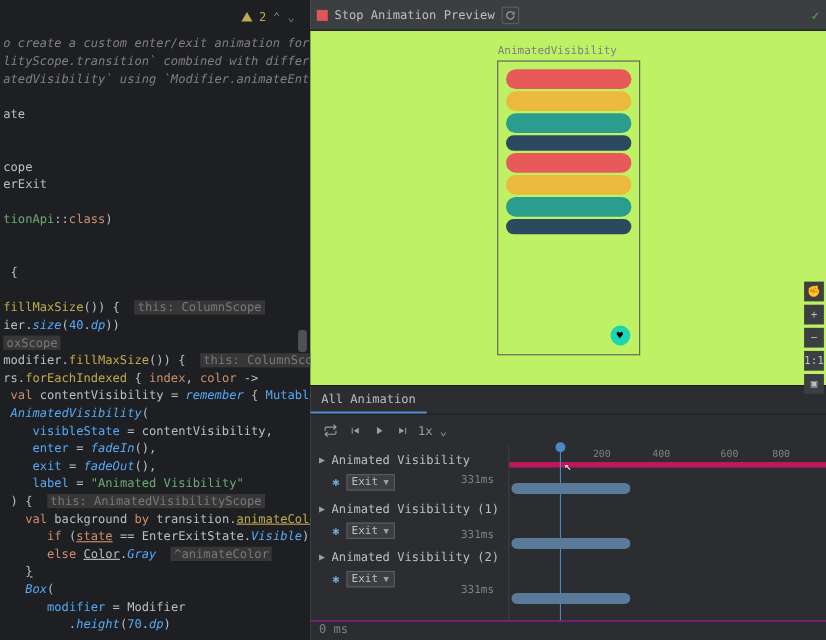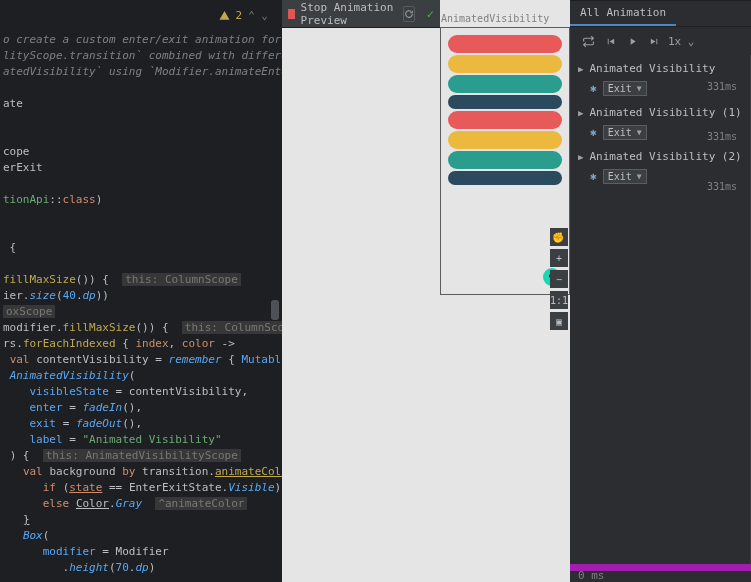--- a/index.html
+++ b/index.html
@@ -13,21 +13,21 @@
 .fn-y{color:#c1a94f}
 .fn-i{font-style:italic;color:#56a8f5}
 .str{color:#6aab73}
 .id{color:#bcbec4}
 .ann-type{color:#6aab73}
 .hint{background:#373737;color:#787878;padding:0 3px;font-style:normal}
 .hint-i{background:#373737;color:#787878;padding:0 3px;}
 .gray-i{color:#808080;font-style:italic}
 .under{text-decoration:underline}
 .scroll-thumb{position:absolute;right:3px;top:300px;width:8px;height:20px;background:#4e5156;border-radius:3px}
-.right{flex:1;display:flex;flex-direction:row;background:#e5e5e5}
+.right{flex:1;display:flex;flex-direction:column;background:#bef264}
 .toolbar{height:28px;background:#3c3f41;display:flex;align-items:center;padding:0 6px;gap:6px;border-bottom:1px solid #1e1f22}
 .stop-sq{width:10px;height:10px;background:#e05555}
 .toolbar-title{color:#bcbec4}
 .refresh-ic{width:16px;height:16px;border:1px solid #5a5d60;display:flex;align-items:center;justify-content:center;border-radius:2px}
 .toolbar-spacer{flex:1}
 .check{color:#4caf50;font-size:12px}
 .preview-area{height:322px;position:relative;display:flex;align-items:center;justify-content:center}
 .phone{width:130px;height:268px;border:1px solid #5a5d60;position:relative;padding-top:3px}
 .phone-label{position:absolute;top:-15px;left:0;color:#808080;font-size:10px}
 .phbody{padding:2px}
@@ -54,21 +54,21 @@
 .ddarr{font-size:8px;color:#9aa0a6}
 .tl-right{flex:1;position:relative;border-left:1px solid #3c3f41}
 .ruler{height:20px;position:relative;border-bottom:5px solid #be185d}
 .tick{position:absolute;top:3px;font-size:9px;color:#808080}
 .track{position:absolute;left:0;right:0;height:10px}
 .seg{position:absolute;height:10px;background:#5a7a9a;border-radius:5px}
 .dur{position:absolute;font-size:10px;color:#808080;right:6px}
 .playhead{position:absolute;top:0;bottom:0;width:1px;background:#4a88c7;left:46px}
 .playhead::before{content:'';position:absolute;top:-3px;left:-4px;width:9px;height:9px;background:#4a88c7;border-radius:50%}
 .cursor-ic{position:absolute;top:12px;left:50px;color:#fff;font-size:11px}
-.footer{height:18px;border-top:7px solid #a21caf;display:flex;align-items:flex-end;padding-left:8px;color:#808080;font-size:10px}
+.footer{height:18px;border-top:1px solid #a21caf;display:flex;align-items:flex-start;padding-left:8px;color:#808080;font-size:10px}
 svg{display:block}
 </style>
 </head>
 <body>
 
 <div class="editor">
   <div class="editor-top">
     <span class="warn-ic">
       <svg width="11" height="11" viewBox="0 0 24 24">
           <path fill="#c1a94f" d="M1 21h22L12 2 1 21z"></path>

